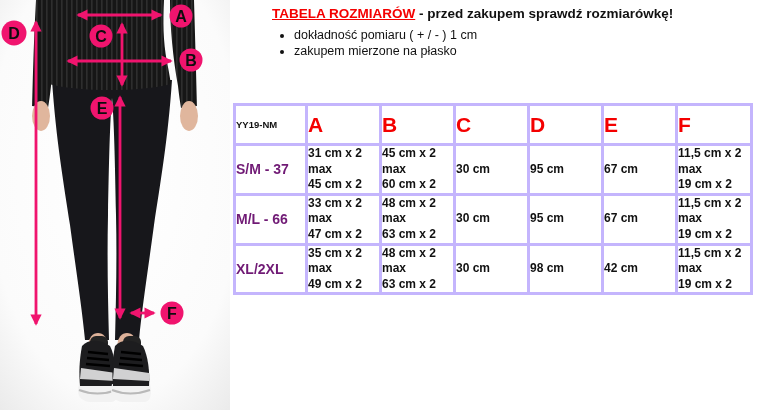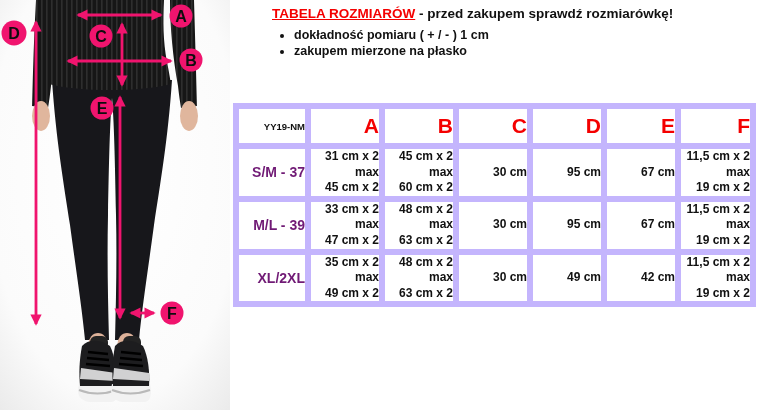--- a/index.html
+++ b/index.html
@@ -7,29 +7,29 @@
     width:768px;height:410px;position:relative;overflow:hidden;
     background:#ffffff;
     font-family:"Liberation Sans", sans-serif;
   }
   
   .photo{position:absolute;left:0;top:0;width:230px;height:410px;}
   
   .notice{position:absolute;left:272px;top:6px;width:474px;color:#111;}
   .title-line{font-size:13.5px;font-weight:bold;white-space:nowrap;}
   .title-line .title{color:#f40000;text-decoration:underline;}
-  .notice ul{margin:7px 0 0 2px;padding-left:20px;font-size:12.5px;font-weight:bold;}
+  .notice ul{margin:7px 0 0 2px;padding-left:20px;font-size:12.5px;font-weight:normal;}
   .notice li{margin-bottom:2px;}
   
   table.size-table{
     position:absolute;left:233px;top:103px;
     border-collapse:collapse;table-layout:fixed;color:#111;
   }
   .size-table th,.size-table td{
-    border:6px solid #c4b5fd;text-align:right;vertical-align:middle;padding:0;
+    border:3px solid #c4b5fd;text-align:left;vertical-align:middle;padding:0;
   }
   .size-table thead tr{height:40px;}
   .size-table tbody tr{height:42px;}
   th.model{font-size:9.5px;font-weight:bold;color:#111;}
   th.letter{font-size:21px;font-weight:bold;color:#f40000;}
   td.size{font-size:14px;font-weight:bold;color:#701a75;white-space:nowrap;}
   td.val{font-size:12px;font-weight:bold;line-height:1.3;white-space:pre-line;}
 </style>
 </head>
 <body>
@@ -167,21 +167,21 @@
 max
 60 cm x 2</td>
       <td class="val">30 cm</td>
       <td class="val">95 cm</td>
       <td class="val">67 cm</td>
       <td class="val">11,5 cm x 2
 max
 19 cm x 2</td>
     </tr>
     <tr>
-      <td class="size">M/L - 39</td>
+      <td class="size">M/L - 66</td>
       <td class="val">33 cm x 2
 max
 47 cm x 2</td>
       <td class="val">48 cm x 2
 max
 63 cm x 2</td>
       <td class="val">30 cm</td>
       <td class="val">95 cm</td>
       <td class="val">67 cm</td>
       <td class="val">11,5 cm x 2
@@ -190,20 +190,20 @@
     </tr>
     <tr>
       <td class="size">XL/2XL</td>
       <td class="val">35 cm x 2
 max
 49 cm x 2</td>
       <td class="val">48 cm x 2
 max
 63 cm x 2</td>
       <td class="val">30 cm</td>
-      <td class="val">49 cm</td>
+      <td class="val">98 cm</td>
       <td class="val">42 cm</td>
       <td class="val">11,5 cm x 2
 max
 19 cm x 2</td>
     </tr>
   </tbody>
 </table>
 
 </body></html>

